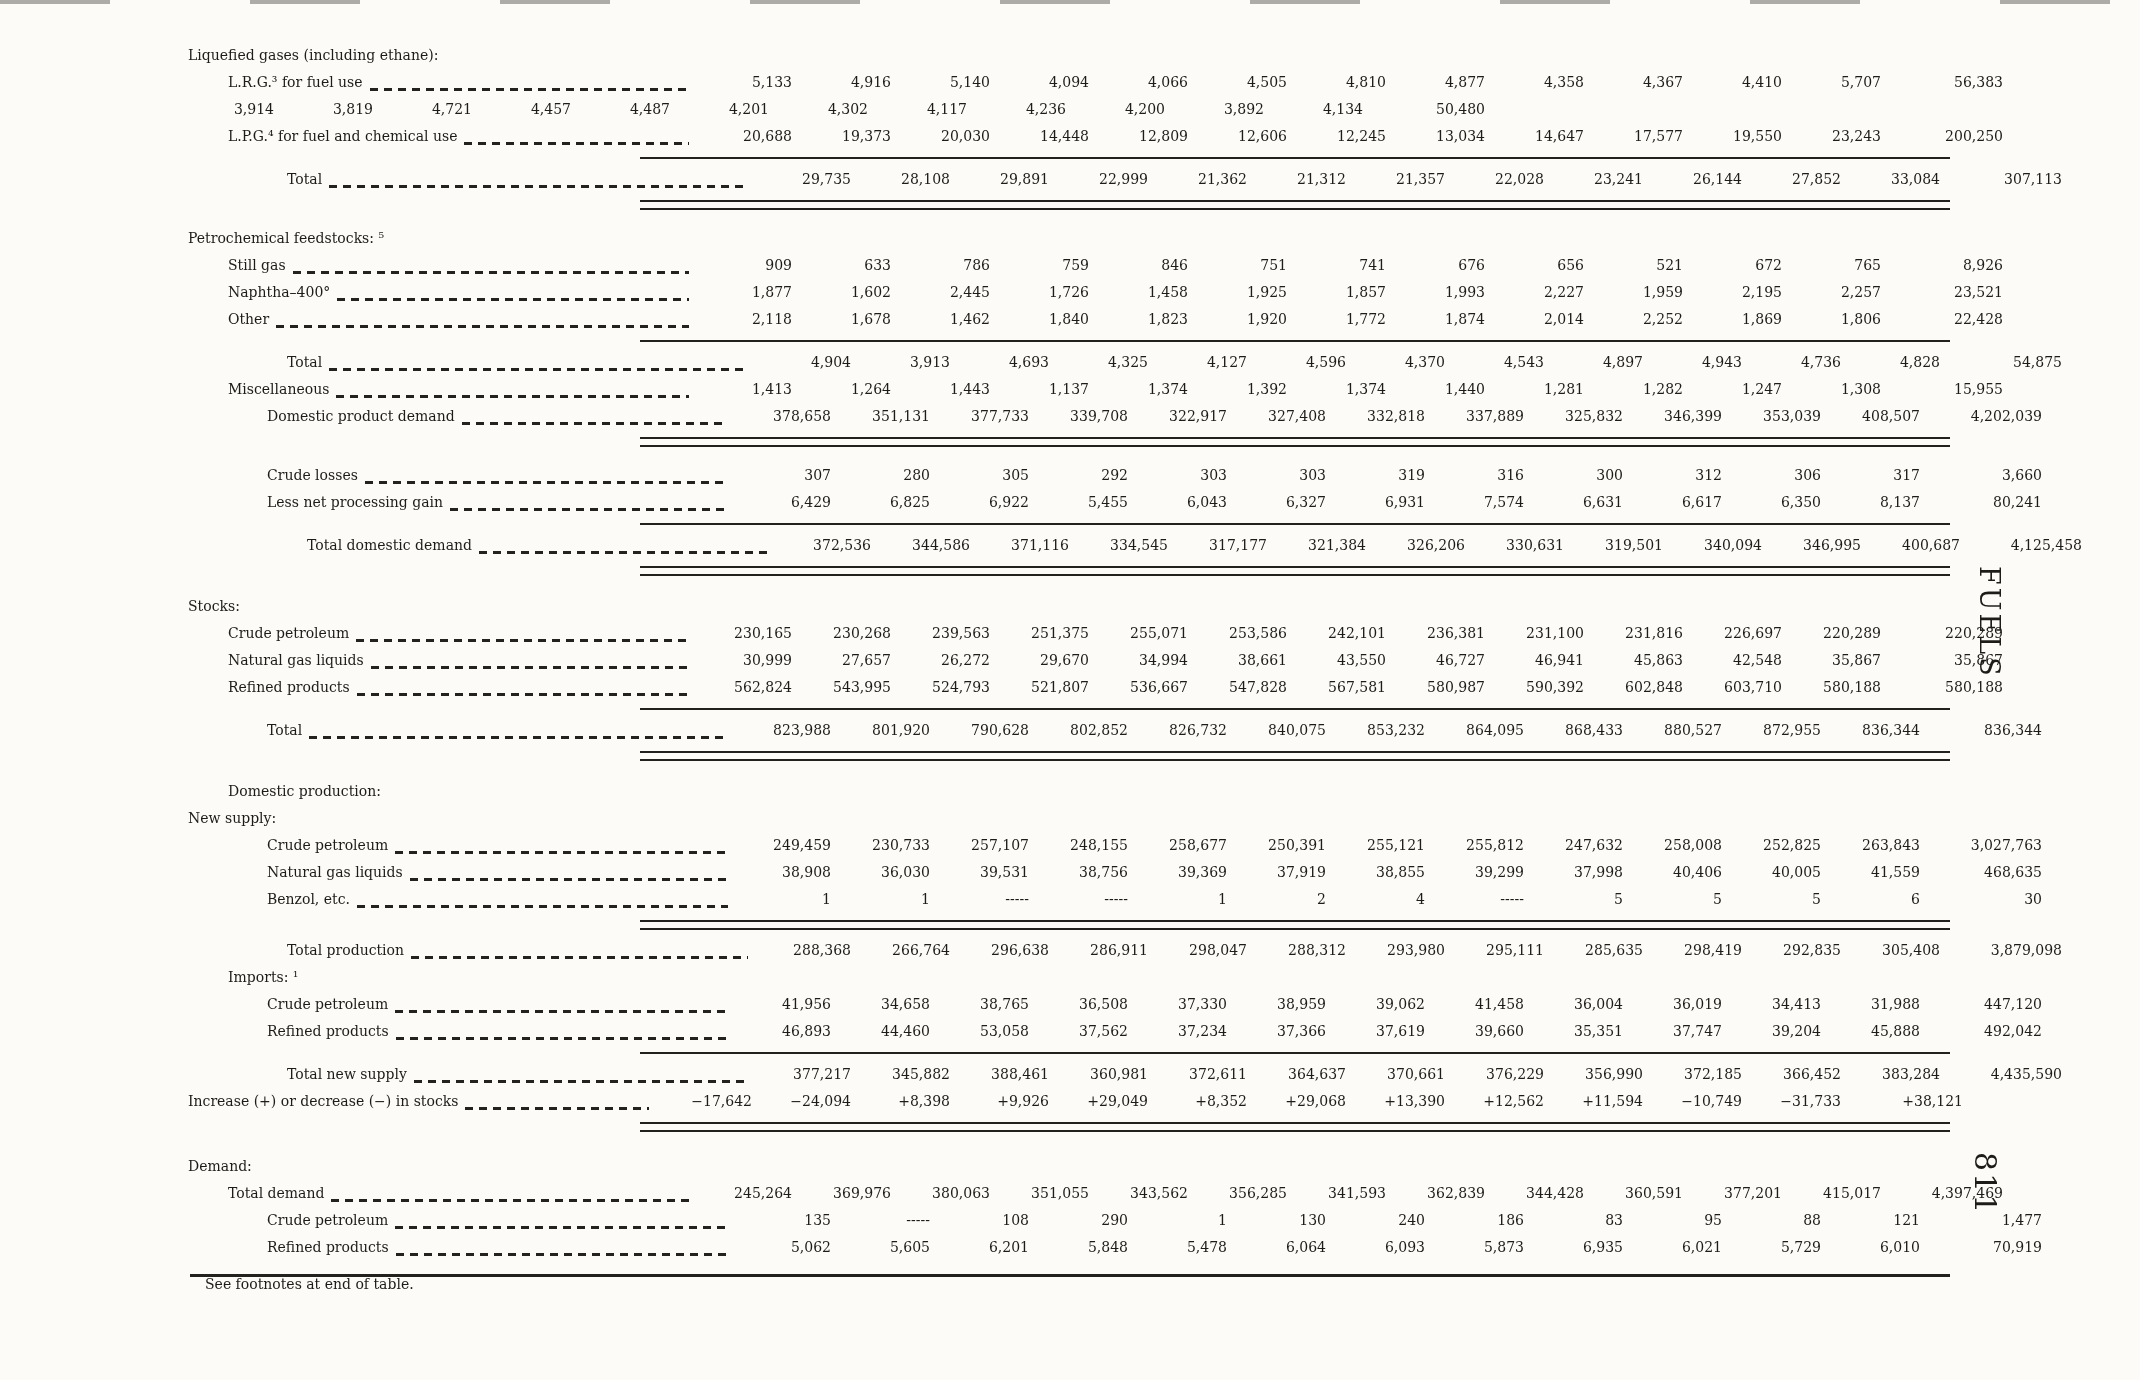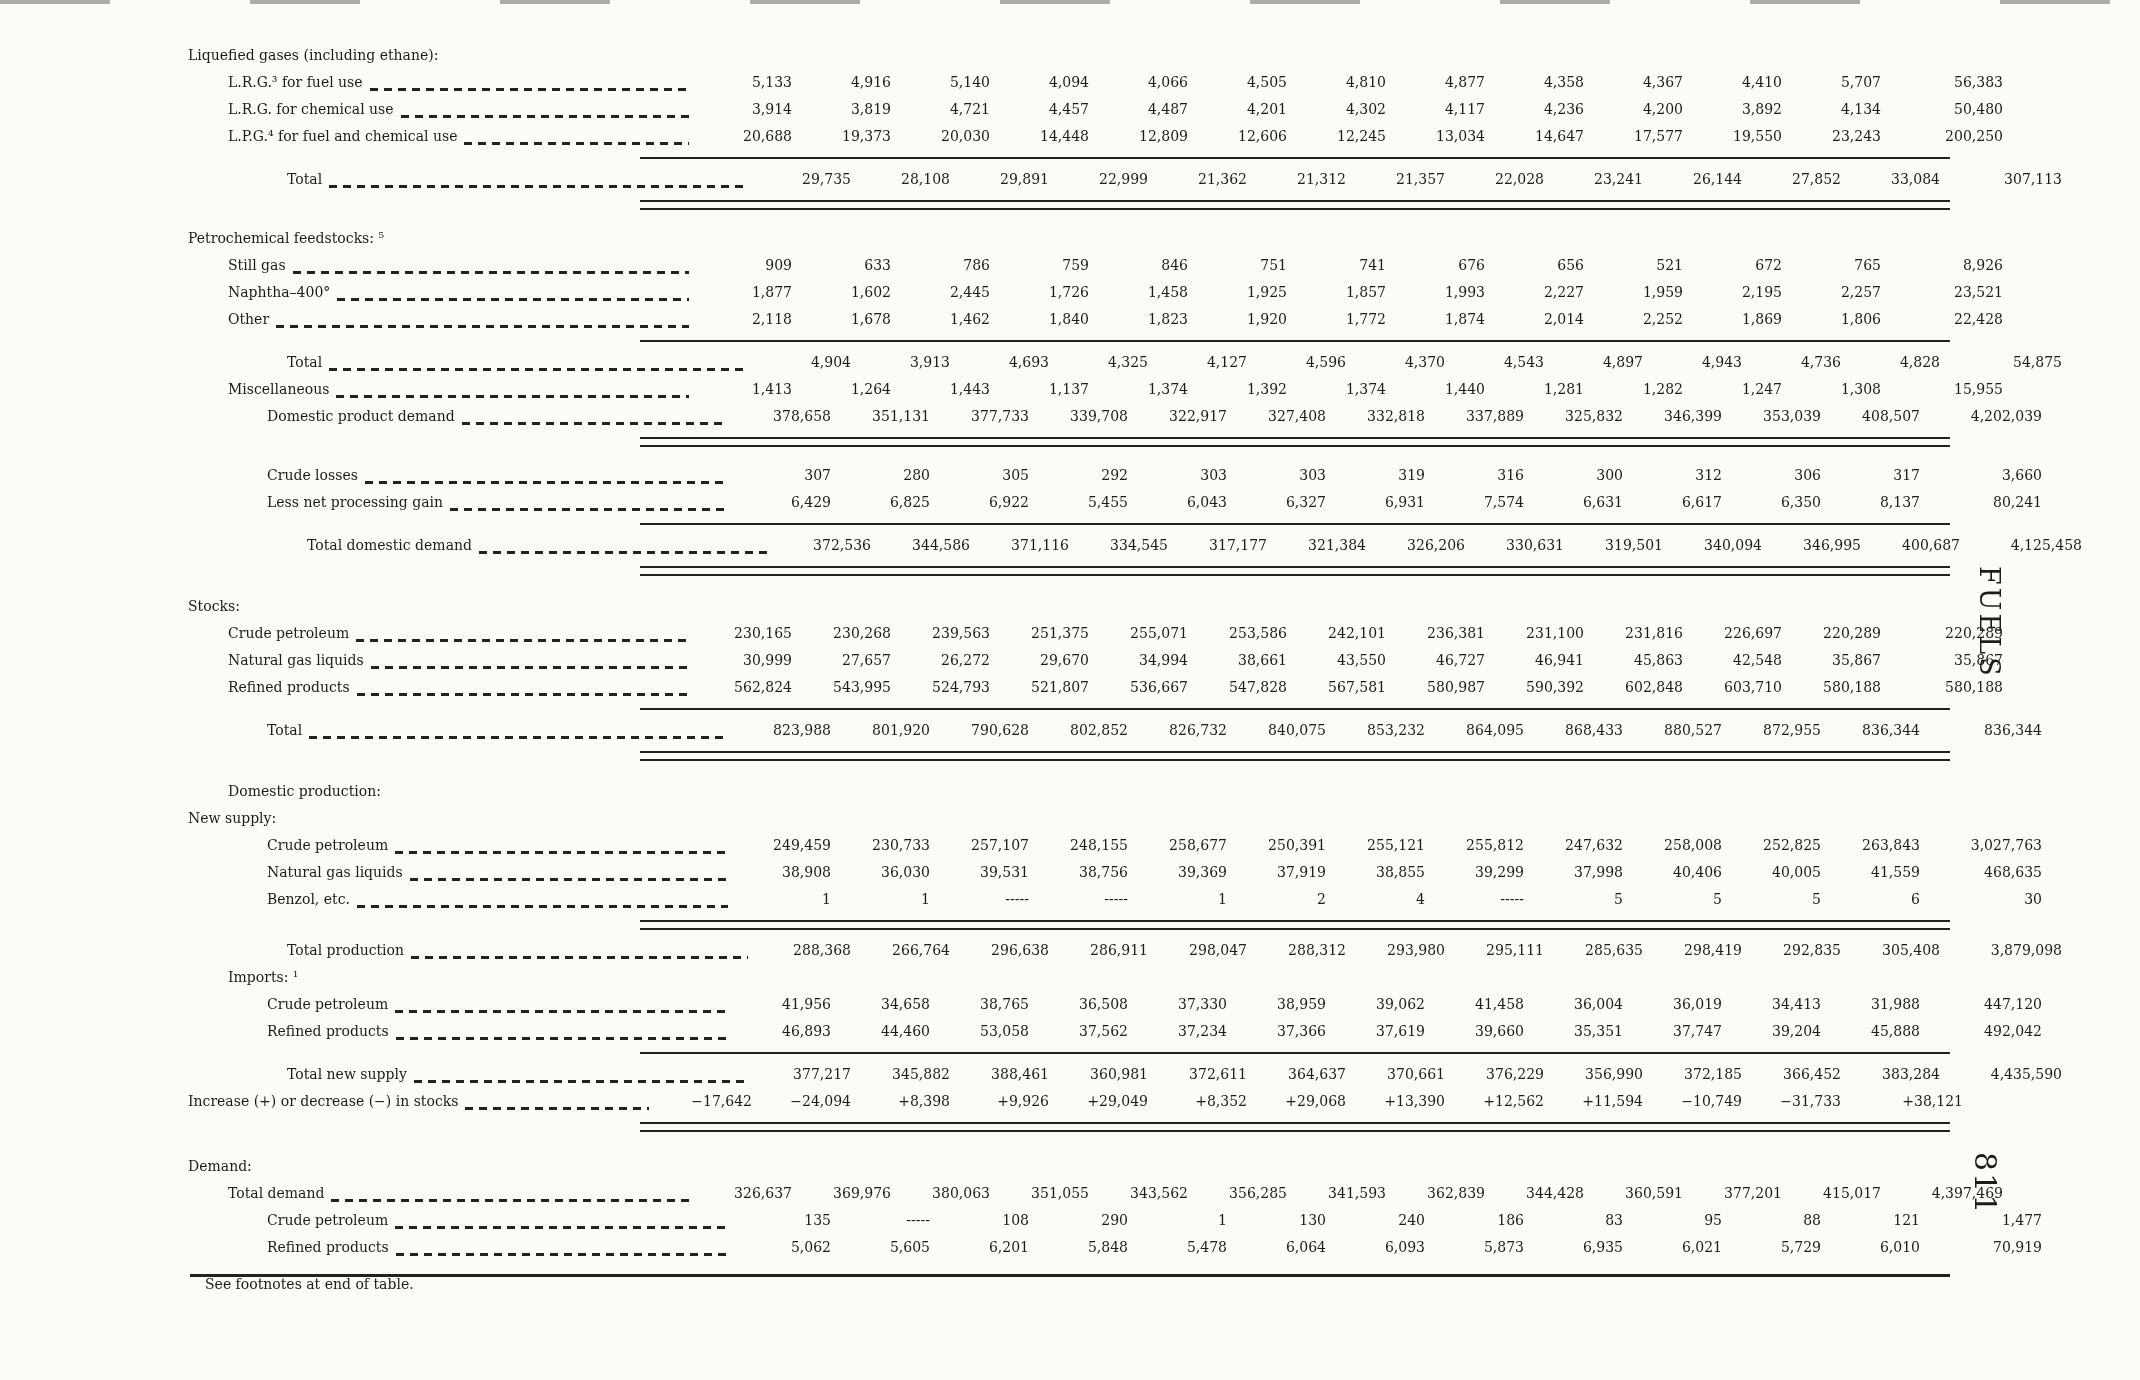--- a/index.html
+++ b/index.html
@@ -61,24 +61,20 @@
       <div class="t-val">4,505</div>
       <div class="t-val">4,810</div>
       <div class="t-val">4,877</div>
       <div class="t-val">4,358</div>
       <div class="t-val">4,367</div>
       <div class="t-val">4,410</div>
       <div class="t-val">5,707</div>
       <div class="t-val last">56,383</div>
     </div>
     <div class="t-row">
-      <div class="t-label i1">
-        <div>L.R.G. for chemical use</div>
-        <div class="leader"></div>
-      </div>
       <div class="t-val">3,914</div>
       <div class="t-val">3,819</div>
       <div class="t-val">4,721</div>
       <div class="t-val">4,457</div>
       <div class="t-val">4,487</div>
       <div class="t-val">4,201</div>
       <div class="t-val">4,302</div>
       <div class="t-val">4,117</div>
       <div class="t-val">4,236</div>
       <div class="t-val">4,200</div>
@@ -567,21 +563,21 @@
     <div class="t-row">
       <div class="t-label i0">
         <div>Demand:</div>
       </div>
     </div>
     <div class="t-row">
       <div class="t-label i1">
         <div>Total demand</div>
         <div class="leader"></div>
       </div>
-      <div class="t-val">326,637</div>
+      <div class="t-val">245,264</div>
       <div class="t-val">369,976</div>
       <div class="t-val">380,063</div>
       <div class="t-val">351,055</div>
       <div class="t-val">343,562</div>
       <div class="t-val">356,285</div>
       <div class="t-val">341,593</div>
       <div class="t-val">362,839</div>
       <div class="t-val">344,428</div>
       <div class="t-val">360,591</div>
       <div class="t-val">377,201</div>

